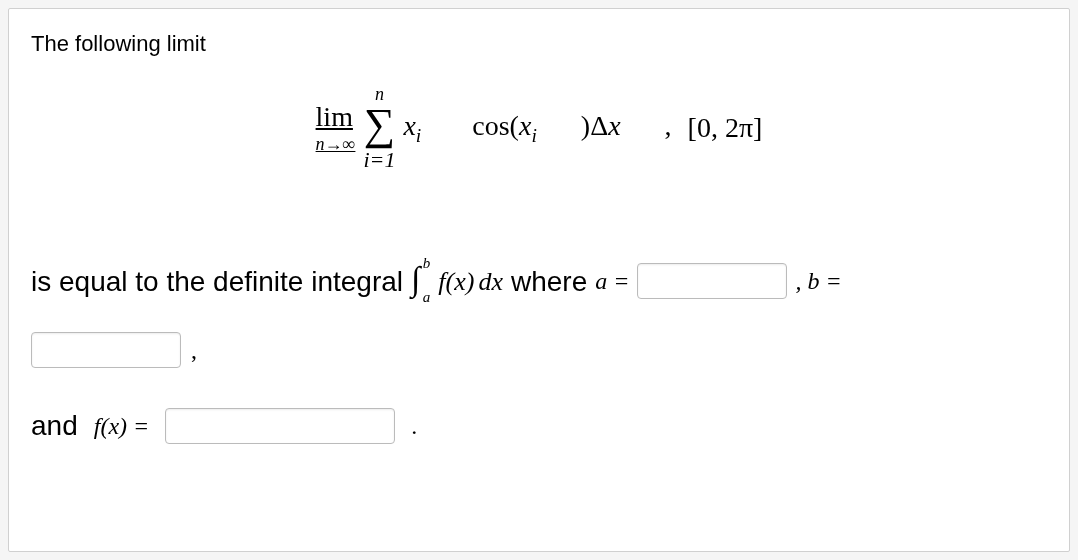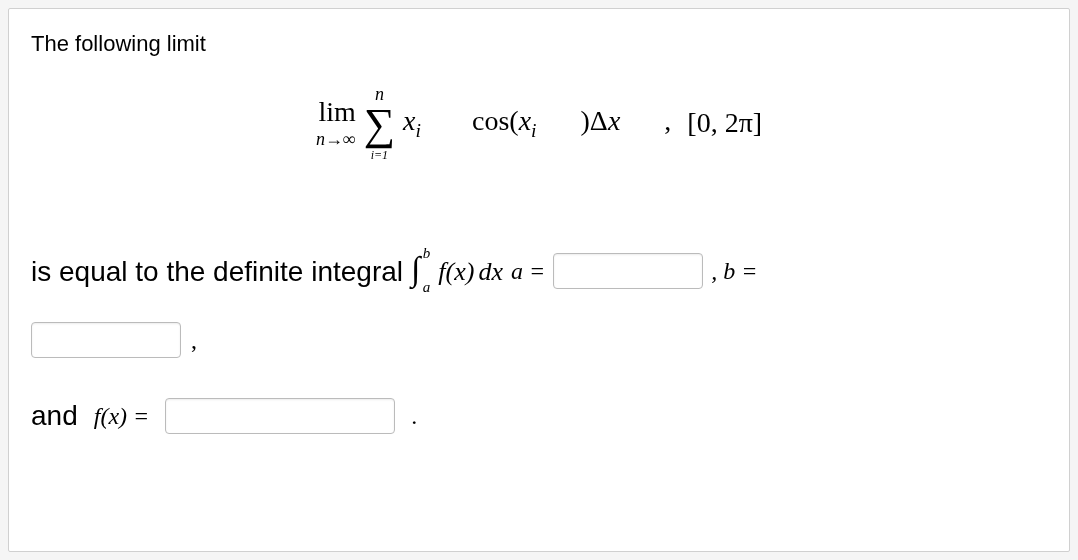--- a/index.html
+++ b/index.html
@@ -35,22 +35,23 @@
     }
     .limit-block {
       display: inline-flex;
       align-items: center;
       gap: 8px;
       vertical-align: middle;
     }
     .lim-stack {
       display: inline-flex;
       flex-direction: column;
-      align-items: flex-end;
+      align-items: flex-start;
       line-height: 1;
+      text-decoration: underline;
     }
     .lim-word {
       font-size: 28px;
     }
     .lim-sub {
       font-size: 18px;
       font-style: italic;
       margin-top: 4px;
     }
     .sum-stack {
@@ -62,21 +63,21 @@
     .sum-top {
       font-size: 18px;
       font-style: italic;
       margin-bottom: 2px;
     }
     .sum-sigma {
       font-size: 44px;
       line-height: 0.9;
     }
     .sum-bottom {
-      font-size: 12px;
+      font-size: 22px;
       font-style: italic;
       margin-top: 4px;
     }
     .summand {
       font-style: italic;
     }
     .summand .rm {
       font-style: normal;
       margin-left: 44px;
     }
@@ -213,20 +214,21 @@
     <span class="plain">is equal to the definite integral</span>
     <span class="int-block">
       <span class="int-sym-wrap">
         <span class="int-sym">∫</span>
         <span class="int-sup">b</span>
         <span class="int-sub">a</span>
       </span>
       <span class="fx">f(x)</span>
       <span class="dx">dx</span>
     </span>
+    <span class="plain">where</span>
     <span class="where-a">a =</span>
     <input class="answer" type="text" value="" style="">
     <span class="b-eq">, b =</span>
   </div>
 
   <div class="line3">
     <input class="answer" type="text" value="" style="">
     <span class="comma">,</span>
   </div>
 

